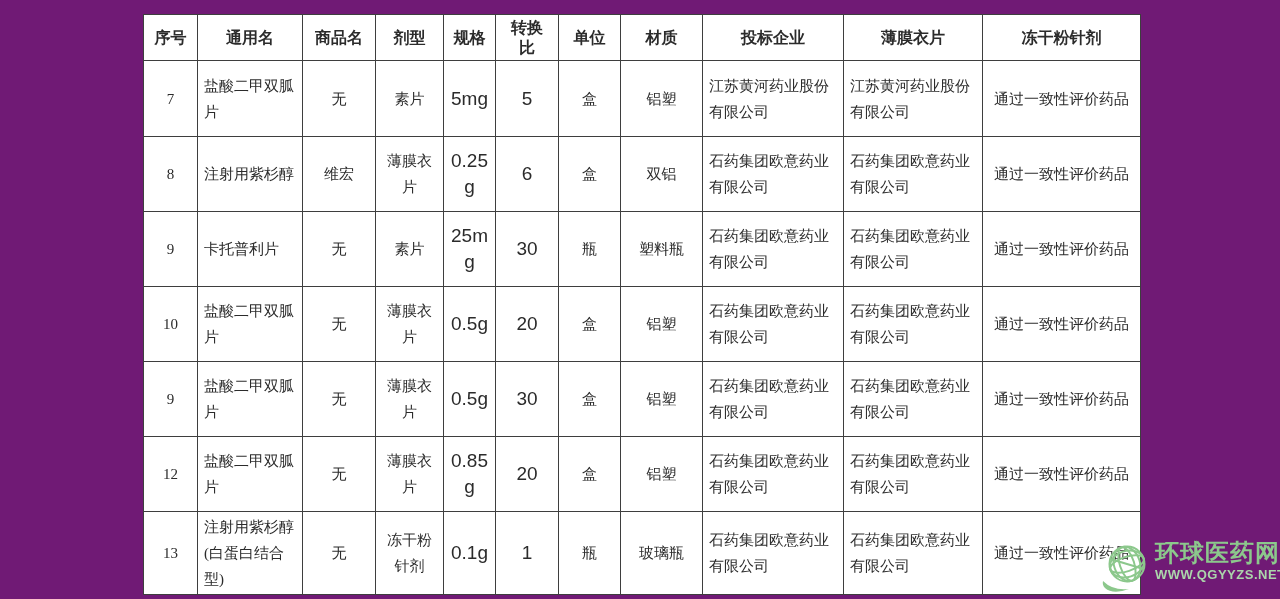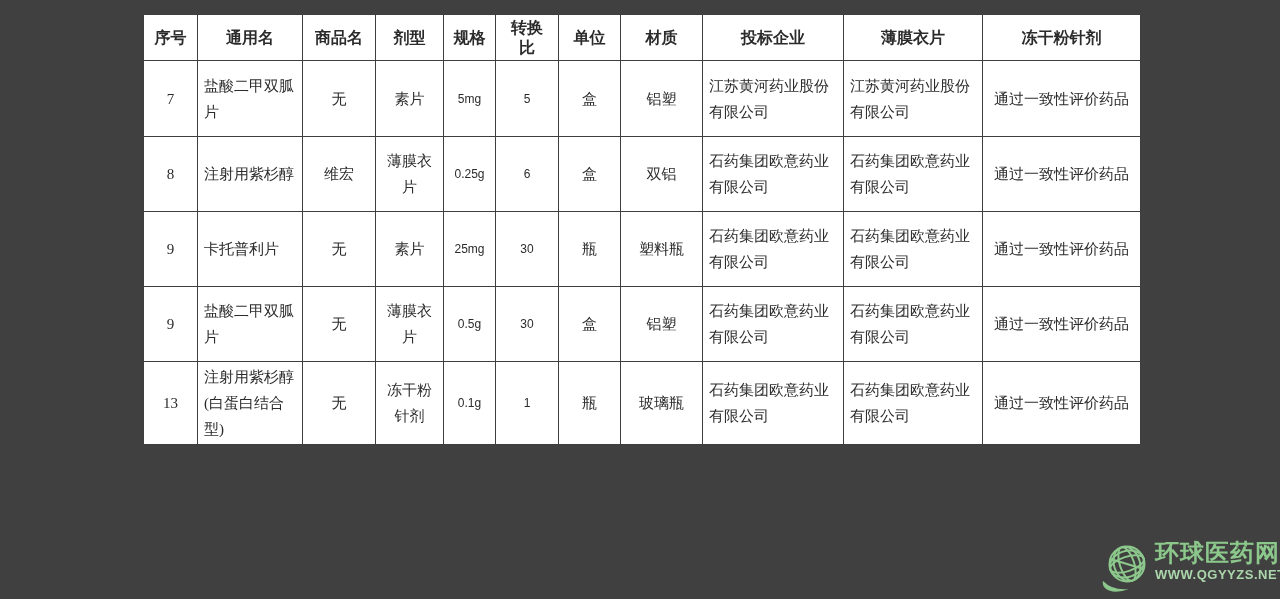--- a/index.html
+++ b/index.html
@@ -4,21 +4,21 @@
 <style>
   html, body {
     margin: 0;
     padding: 0;
     background: #ffffff;
   }
   .page {
     position: relative;
     width: 1280px;
     height: 599px;
-    background: #404040;
+    background: #701a75;
     overflow: hidden;
     font-family: "Liberation Serif", "DejaVu Serif", serif;
     color: #2b2b2b;
   }
 
   
   table.doc-table {
     position: absolute;
     left: 143px;
     top: 14px;
@@ -50,21 +50,21 @@
 
   
   .doc-table td:nth-child(2),
   .doc-table td:nth-child(9),
   .doc-table td:nth-child(10) { text-align: left; }
 
   
   .doc-table td:nth-child(5),
   .doc-table td:nth-child(6) {
     font-family: "Liberation Sans", "DejaVu Sans", sans-serif;
-    font-size: 12px;
+    font-size: 19px;
   }
   
   .doc-table thead th:nth-child(6) { padding: 2px 12px; margin-top: 32px; }
 
   
   .watermark {
     position: absolute;
     left: 1099px;
     top: 541px;
     display: flex;
@@ -164,26 +164,52 @@
           <td>素片</td>
           <td>25mg</td>
           <td>30</td>
           <td>瓶</td>
           <td>塑料瓶</td>
           <td>石药集团欧意药业有限公司</td>
           <td>石药集团欧意药业有限公司</td>
           <td>通过一致性评价药品</td>
         </tr>
         <tr>
+          <td>10</td>
+          <td>盐酸二甲双胍片</td>
+          <td>无</td>
+          <td>薄膜衣片</td>
+          <td>0.5g</td>
+          <td>20</td>
+          <td>盒</td>
+          <td>铝塑</td>
+          <td>石药集团欧意药业有限公司</td>
+          <td>石药集团欧意药业有限公司</td>
+          <td>通过一致性评价药品</td>
+        </tr>
+        <tr>
           <td>9</td>
           <td>盐酸二甲双胍片</td>
           <td>无</td>
           <td>薄膜衣片</td>
           <td>0.5g</td>
           <td>30</td>
+          <td>盒</td>
+          <td>铝塑</td>
+          <td>石药集团欧意药业有限公司</td>
+          <td>石药集团欧意药业有限公司</td>
+          <td>通过一致性评价药品</td>
+        </tr>
+        <tr>
+          <td>12</td>
+          <td>盐酸二甲双胍片</td>
+          <td>无</td>
+          <td>薄膜衣片</td>
+          <td>0.85g</td>
+          <td>20</td>
           <td>盒</td>
           <td>铝塑</td>
           <td>石药集团欧意药业有限公司</td>
           <td>石药集团欧意药业有限公司</td>
           <td>通过一致性评价药品</td>
         </tr>
         <tr>
           <td>13</td>
           <td>注射用紫杉醇(白蛋白结合型)</td>
           <td>无</td>

